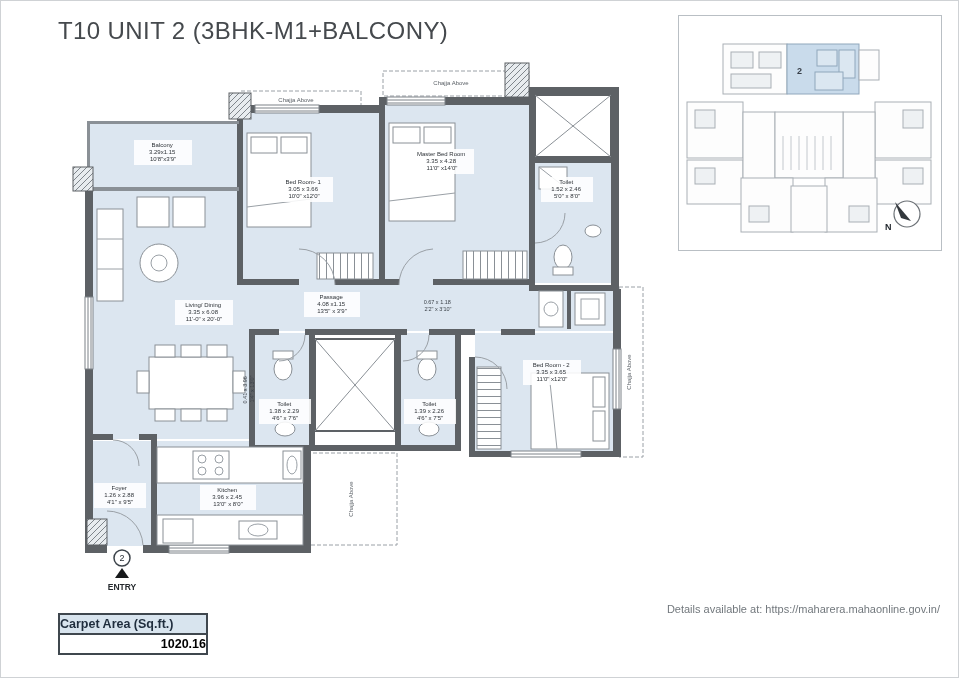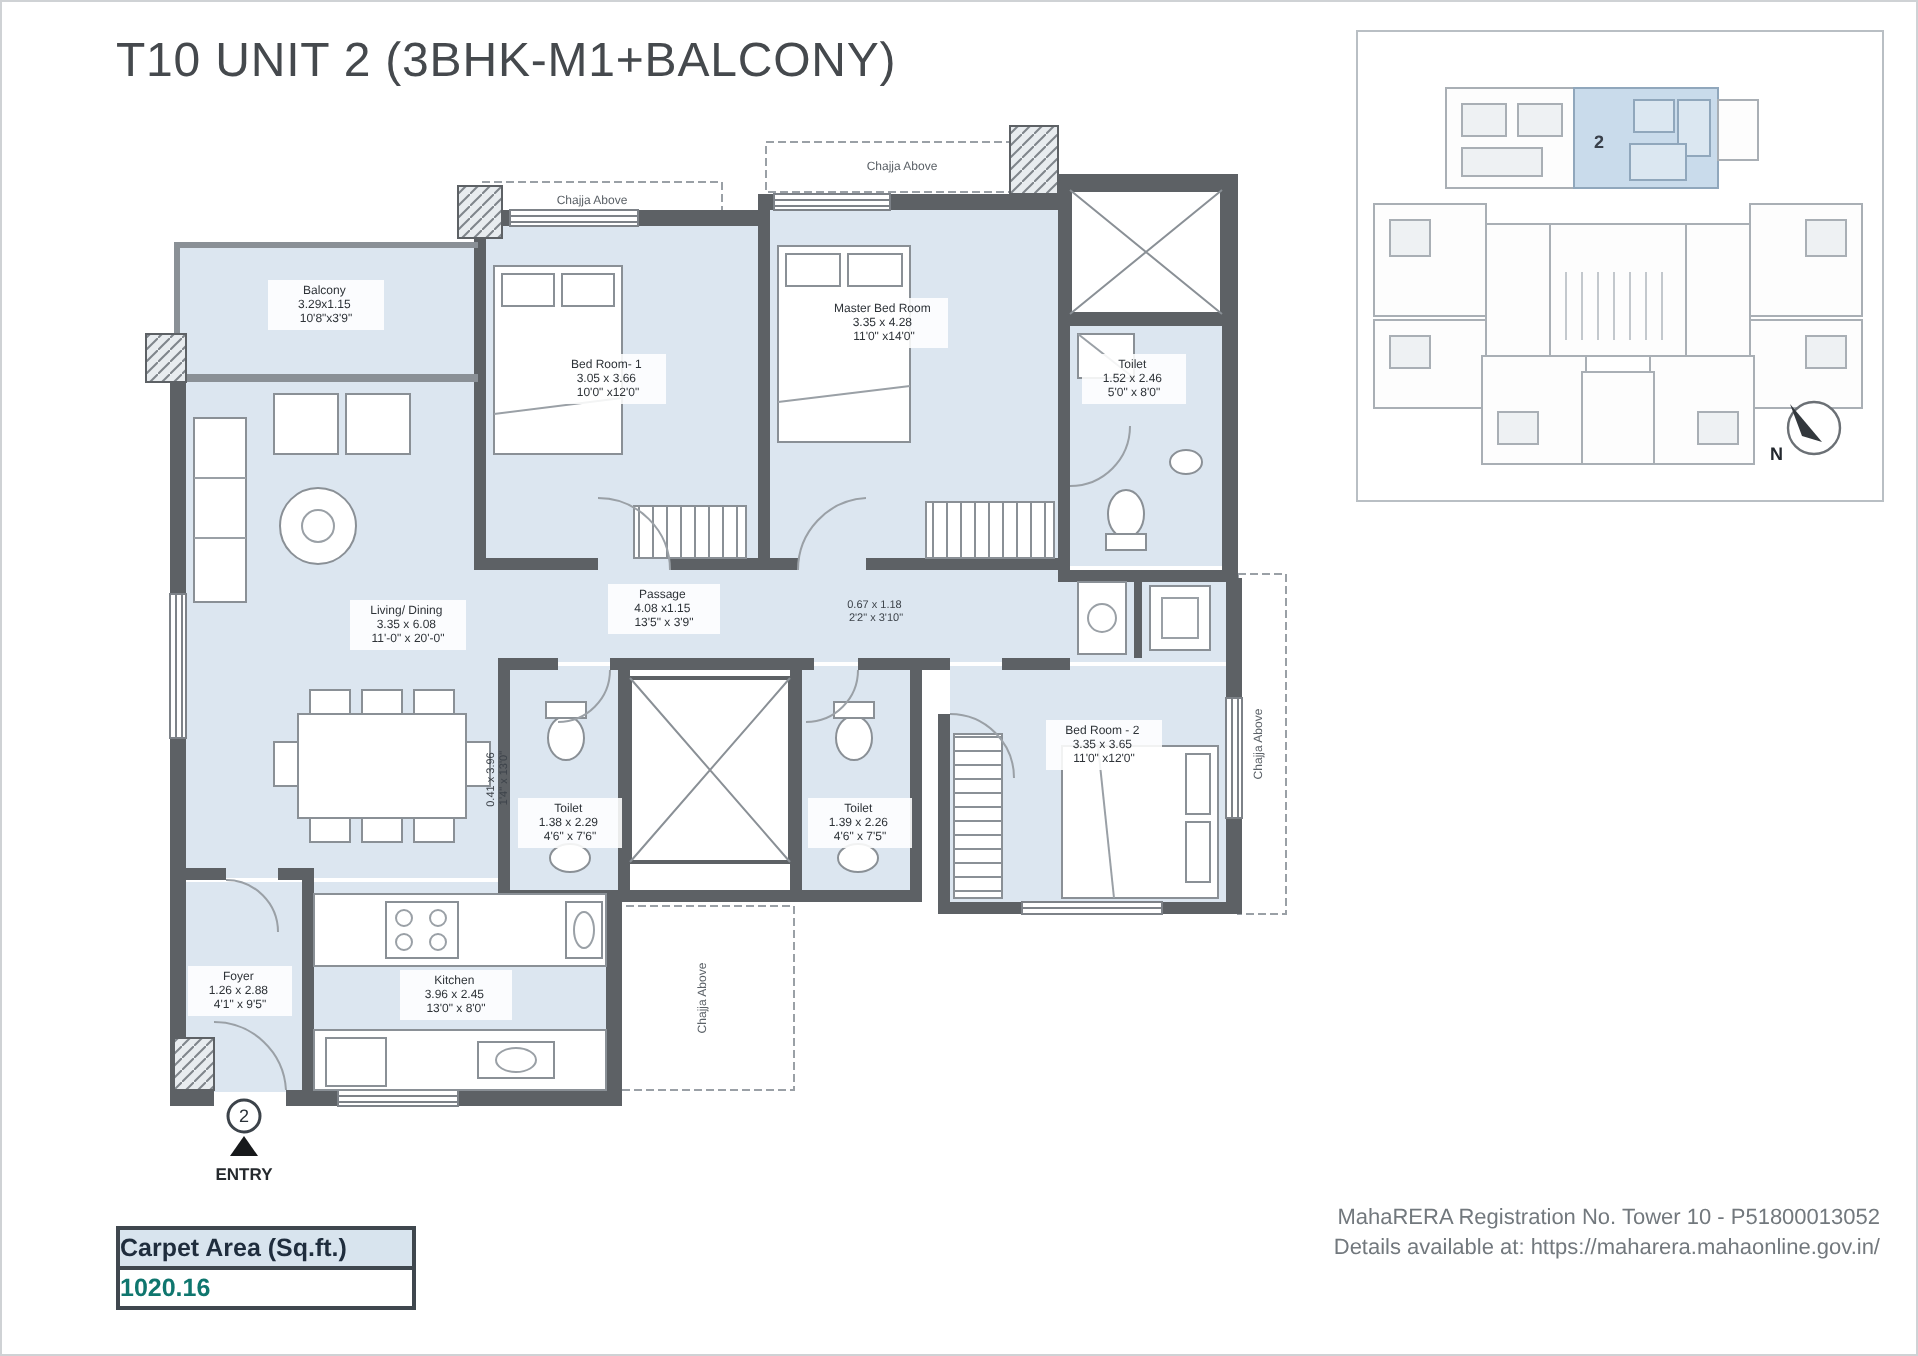--- a/index.html
+++ b/index.html
@@ -6,22 +6,22 @@
   .canvas{position:relative;width:959px;height:678px;background:#ffffff;
           font-family:"Liberation Sans",sans-serif;overflow:hidden;
           border:1px solid #cfd2d5;box-sizing:border-box;}
   .title{position:absolute;left:57px;top:16px;font-size:24px;color:#45494d;
          letter-spacing:.4px;font-weight:normal;}
   .keyplan-box{position:absolute;left:677px;top:14px;width:262px;height:234px;
          border:1px solid #b9bfc4;background:#fff;}
   .carpet{position:absolute;left:57px;top:612px;width:150px;font-size:12.5px;}
   .carpet .hdr{border:2px solid #3f474e;background:#d8e4ee;color:#1f2d3d;
          font-weight:bold;padding:2px 0;}
-  .carpet .val{border:2px solid #3f474e;border-top:none;background:#fff;color:#0f766e;
-         font-weight:bold;text-align:left;padding:2px 0;}
+  .carpet .val{border:2px solid #3f474e;border-top:none;background:#fff;color:#000000;
+         font-weight:bold;text-align:right;padding:2px 0;}
   .footer{position:absolute;right:18px;top:600px;text-align:right;line-height:1.3;}
   .footer .brand{color:#0aa27b;font-weight:bold;font-size:22px;letter-spacing:.5px;}
   .footer .phase{color:#899094;font-size:22px;margin-left:7px;letter-spacing:.5px;}
   .footer .small{color:#72787d;font-size:11px;margin-top:1px;}
   svg text{font-family:"Liberation Sans",sans-serif;}
   .lbl{font-size:6px;fill:#2e3338;text-anchor:middle;}
   .lbl-sm{font-size:5.5px;fill:#3d434a;text-anchor:middle;}
   .chajja{font-size:6px;fill:#5b6167;text-anchor:middle;}
   .entrytxt{font-size:8.5px;font-weight:bold;fill:#25292d;text-anchor:middle;}
   .wall{fill:#5d6165;}
@@ -413,17 +413,16 @@
       <text x="206" y="214" font-size="9" font-weight="bold" fill="#23282e">N</text>
     </svg>
   </div>
 
   <div class="carpet">
     <div class="hdr">Carpet Area (Sq.ft.)</div>
     <div class="val">1020.16</div>
   </div>
 
   <div class="footer">
-    <div class="small">MahaRERA Registration No. Tower 10 - P51800013052</div>
     <div class="small">Details available at: https://maharera.mahaonline.gov.in/</div>
   </div>
 
 </div>
 
 </body></html>

